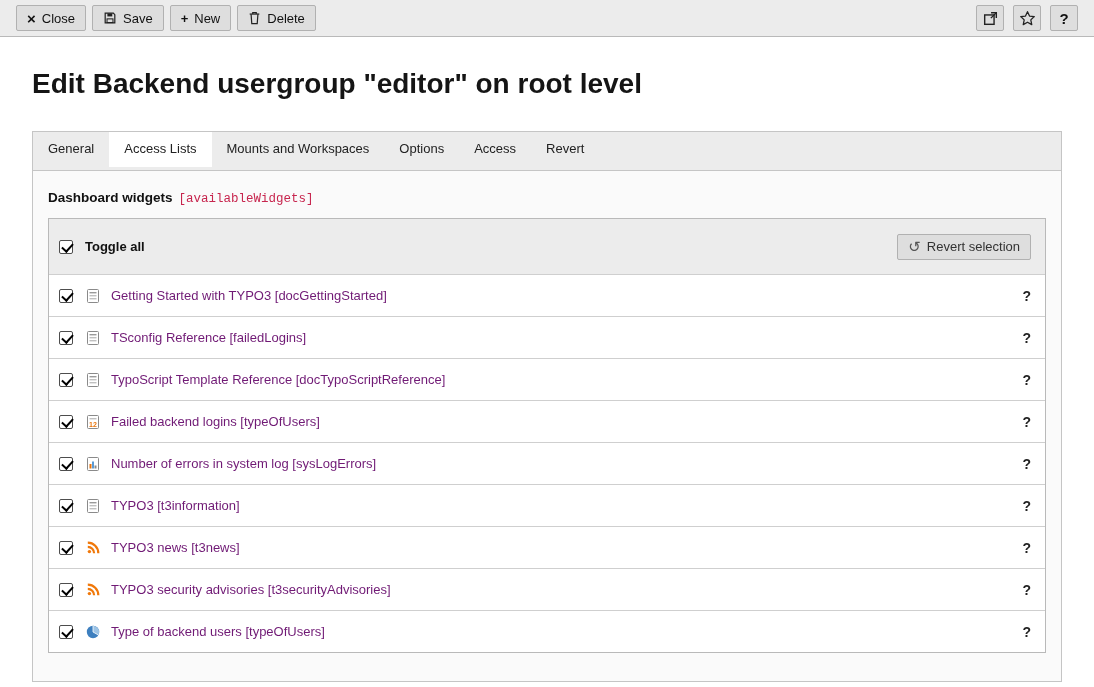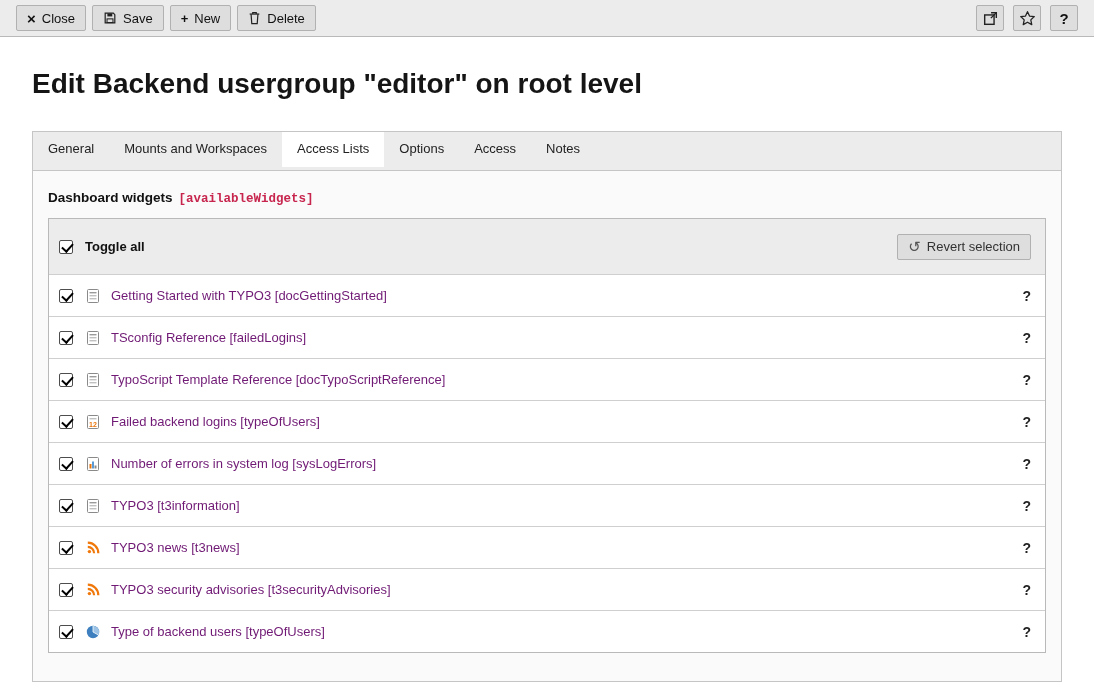--- a/index.html
+++ b/index.html
@@ -63,21 +63,21 @@
   .panel {
     background: #fafafa;
     height: 510px;
     padding: 15px;
   }
 
   .section-head { margin: 2px 0 12px; }
   .section-title { font-size: 13.5px; font-weight: bold; color: #111; margin-top: 33px; }
   .section-code {
     font-family: "Liberation Mono", "DejaVu Sans Mono", monospace;
-    font-size: 12.5px; color: #c7254e; margin-left: 6px; font-weight: bold;
+    font-size: 12.5px; color: #c7254e; margin-left: 6px;
   }
 
   
   .wtable { border: 1px solid #b9b9b9; background: #fff; }
   .thead {
     display: flex; align-items: center;
     height: 55px; padding: 0 14px 0 10px;
     background: #ececec;
   }
   .toggle-label { font-size: 13px; font-weight: bold; margin-left: 12px; }
@@ -176,25 +176,25 @@
      </button>
     </div>
 </div>
 
 <div class="module">
   <h1 class="page-title">Edit Backend usergroup "editor" on root level</h1>
 
   <div class="tabwrap">
     <div class="tabstrip">
         <div class="tab">General</div>
+        <div class="tab active">Access Lists</div>
         <div class="tab">Mounts and Workspaces</div>
-        <div class="tab active">Access Lists</div>
         <div class="tab">Options</div>
         <div class="tab">Access</div>
-        <div class="tab">Notes</div>
+        <div class="tab">Revert</div>
       </div>
 
     <div class="panel">
       <div class="section-head">
         <span class="section-title">Dashboard widgets</span><span class="section-code">[availableWidgets]</span>
       </div>
 
       <div class="wtable">
         <div class="thead">
           <span class="checkbox checked"></span>

